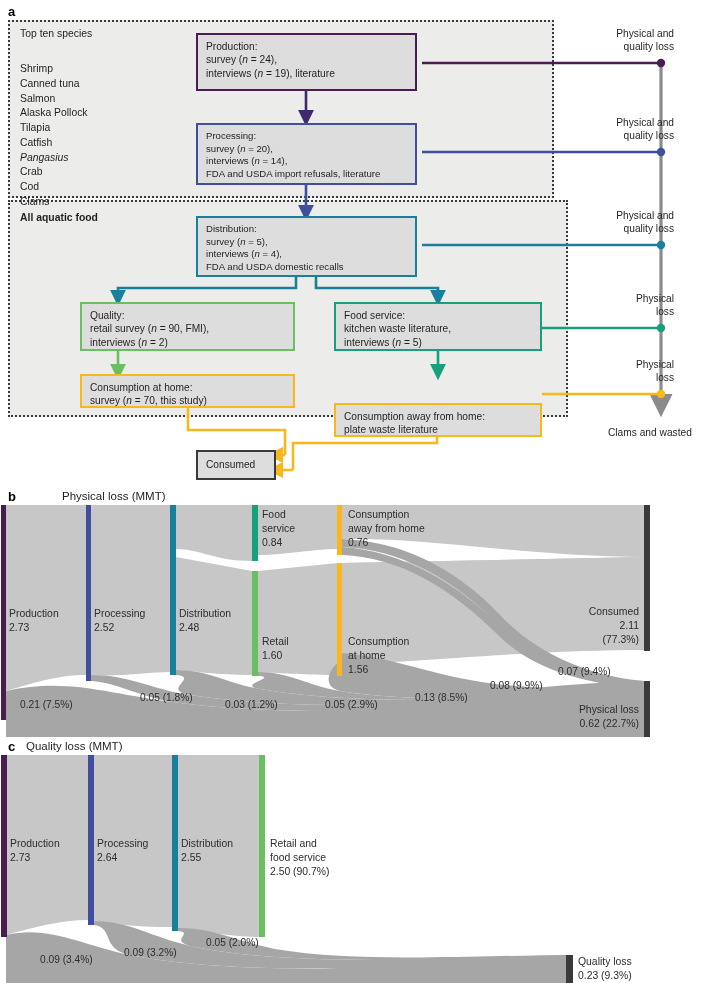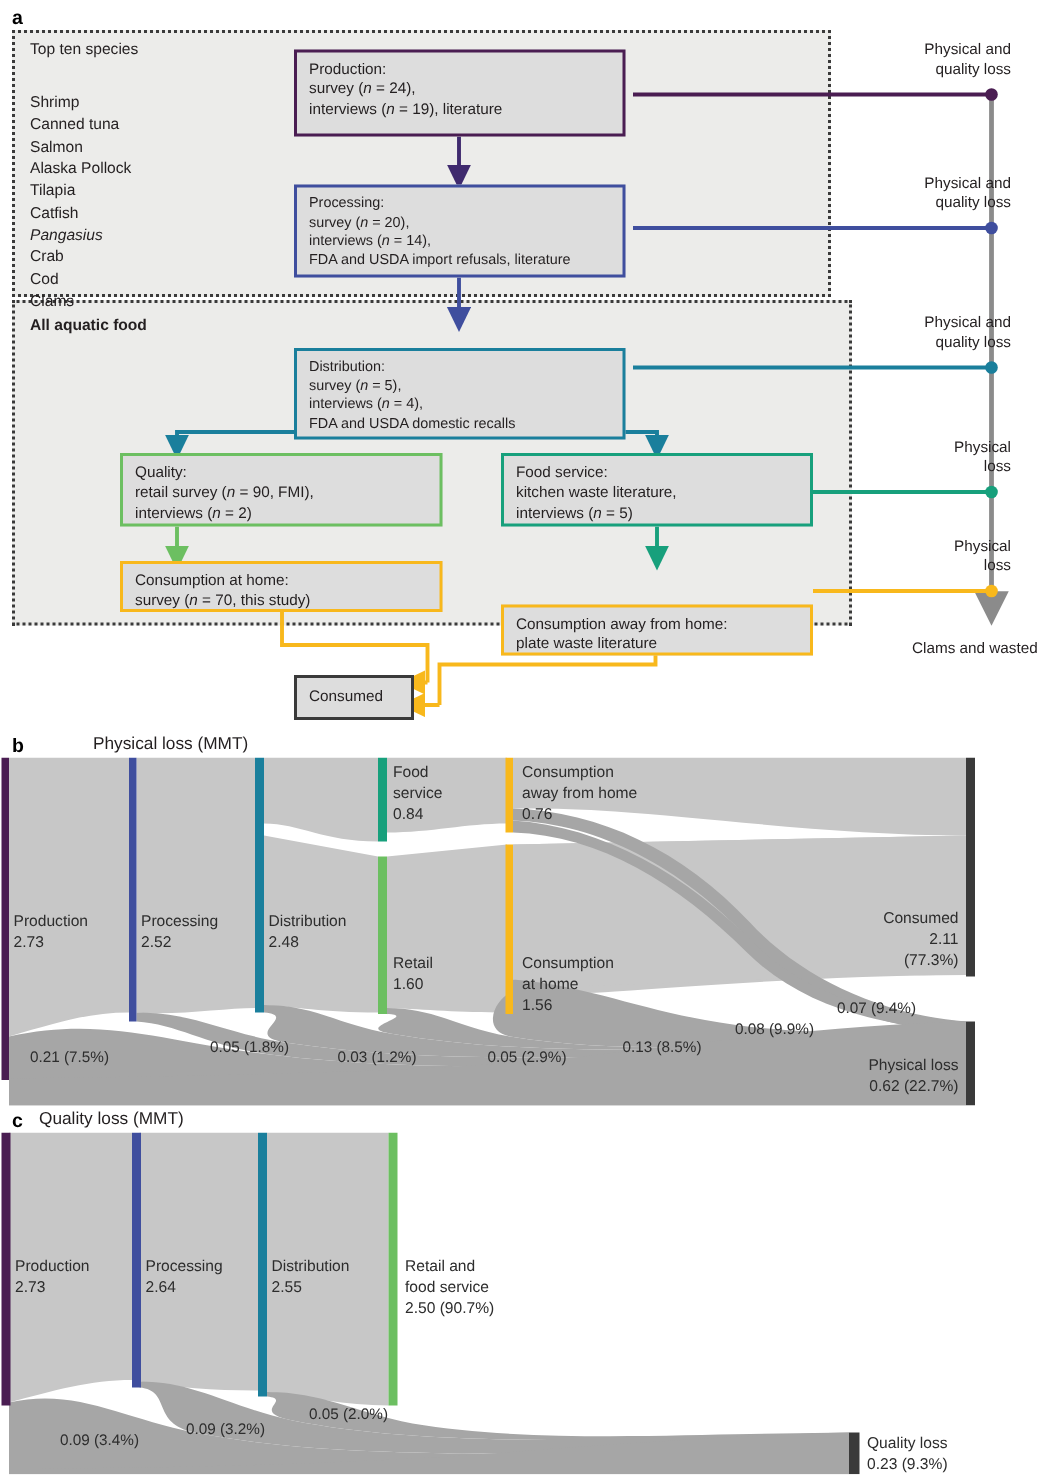--- a/index.html
+++ b/index.html
@@ -182,21 +182,21 @@
       <div class="ln">interviews (<i>n</i> = 19), literature</div>
     </div>
 
     <div class="flow-box" style="left:196px; top:123px; width:221px; height:62px; border-color:#3f4e9e; font-size:9.6px;">
       <div class="ln">Processing:</div>
       <div class="ln">survey (<i>n</i> = 20),</div>
       <div class="ln">interviews (<i>n</i> = 14),</div>
       <div class="ln">FDA and USDA import refusals, literature</div>
     </div>
 
-    <div class="flow-box" style="left:196px; top:232px; width:221px; height:61px; border-color:#1a7f9c; font-size:9.6px;">
+    <div class="flow-box" style="left:196px; top:216px; width:221px; height:61px; border-color:#1a7f9c; font-size:9.6px;">
       <div class="ln">Distribution:</div>
       <div class="ln">survey (<i>n</i> = 5),</div>
       <div class="ln">interviews (<i>n</i> = 4),</div>
       <div class="ln">FDA and USDA domestic recalls</div>
     </div>
 
     <div class="flow-box" style="left:80px; top:302px; width:215px; height:49px; border-color:#6cbf61;">
       <div class="ln">Quality:</div>
       <div class="ln">retail survey (<i>n</i> = 90, FMI),</div>
       <div class="ln">interviews (<i>n</i> = 2)</div>

